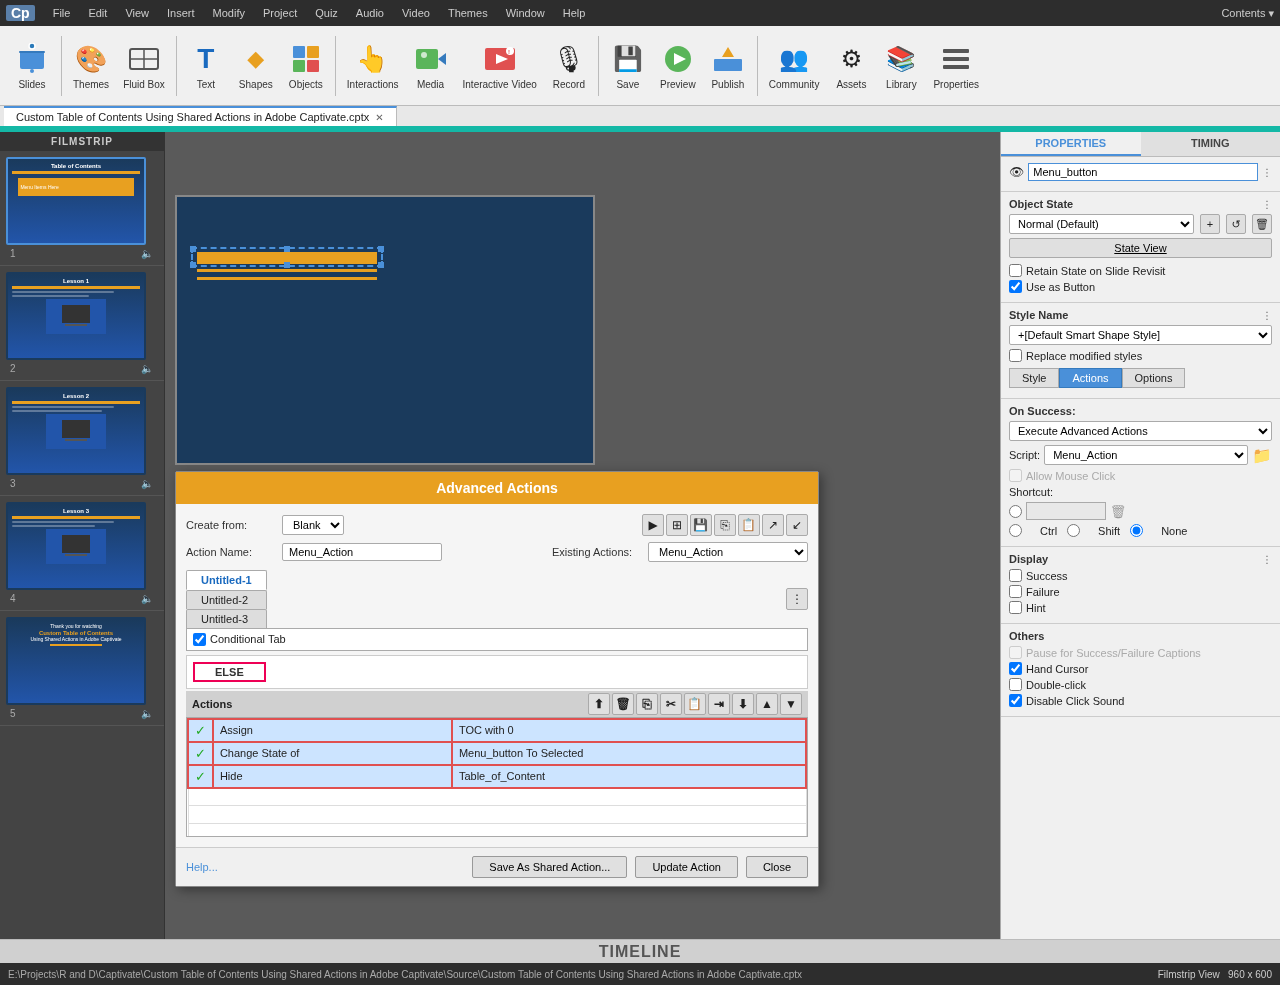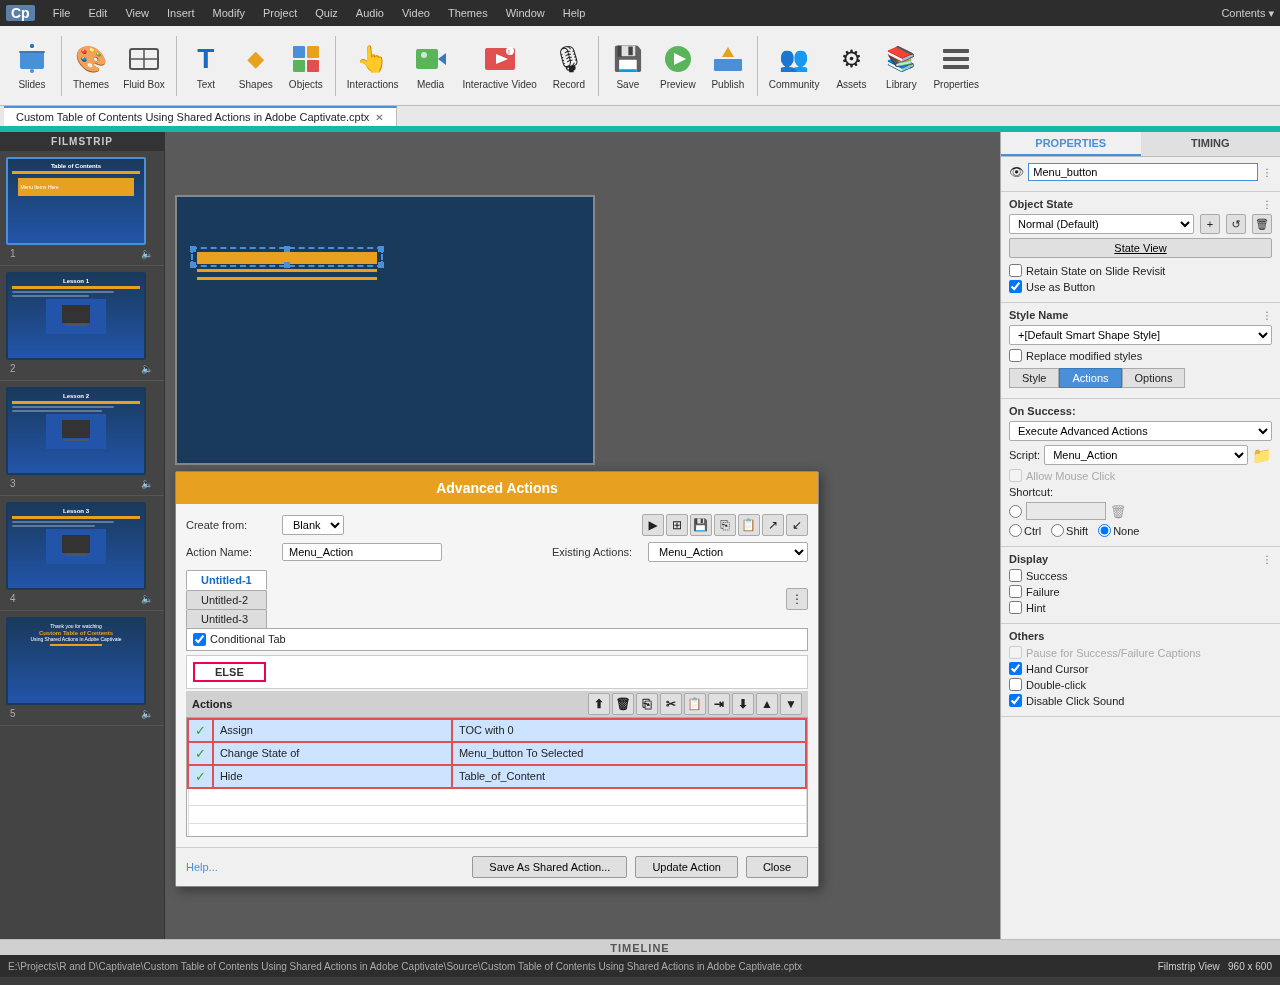--- a/index.html
+++ b/index.html
@@ -80,28 +80,28 @@
     .props-btn { padding: 3px 10px; background: #e0e0e0; border: 1px solid #aaa; border-radius: 2px; font-size: 11px; cursor: pointer; }
     .checkbox-row { display: flex; align-items: center; gap: 4px; margin-bottom: 3px; font-size: 11px; }
     .action-tabs { display: flex; gap: 0; margin: 4px 0; }
     .action-tab { padding: 3px 12px; font-size: 11px; border: 1px solid #aaa; cursor: pointer; background: #e0e0e0; }
     .action-tab.active { background: #4a90d9; color: #fff; border-color: #357abd; }
     .on-success-row { display: flex; align-items: center; gap: 4px; margin-bottom: 4px; }
     .on-success-label { font-size: 11px; font-weight: bold; color: #333; }
     .script-row { display: flex; align-items: center; gap: 4px; }
     .folder-icon { color: #e8a020; font-size: 16px; }
     .radio-group { display: flex; align-items: center; gap: 10px; margin: 3px 0; font-size: 11px; }
-    .radio-item { display: flex; align-items: center; gap: 2px; }
+    .radio-item { display: flex; align-items: center; gap: 18px; }
     .shortcut-input { width: 80px; padding: 2px 4px; border: 1px solid #aaa; background: #e8e8e8; font-size: 11px; }
     .trash-btn { color: #999; font-size: 13px; cursor: pointer; }
     .object-name-input { flex: 1; padding: 2px 4px; border: 1px solid #4a90d9; background: #fff; font-size: 11px; }
     .section-header { display: flex; align-items: center; justify-content: space-between; }
 
     
-    .bottom-bar { height: 16px; background: #d0d0d0; border-top: 1px solid #bbb; display: flex; align-items: center; justify-content: center; font-size: 11px; font-weight: bold; color: #555; letter-spacing: 1px; }
+    .bottom-bar { height: 24px; background: #d0d0d0; border-top: 1px solid #bbb; display: flex; align-items: center; justify-content: center; font-size: 16px; font-weight: bold; color: #555; letter-spacing: 1px; }
     .status-bar { height: 22px; background: #2d2d2d; display: flex; align-items: center; padding: 0 8px; font-size: 10px; color: #aaa; overflow: hidden; }
     .status-right { margin-left: auto; color: #ccc; }
 
     
     .actions-toolbar { display: flex; gap: 2px; align-items: center; }
 
     
     .actions-scroll { height: 280px; overflow-y: auto; border: 1px solid #aaa; }
 
     

